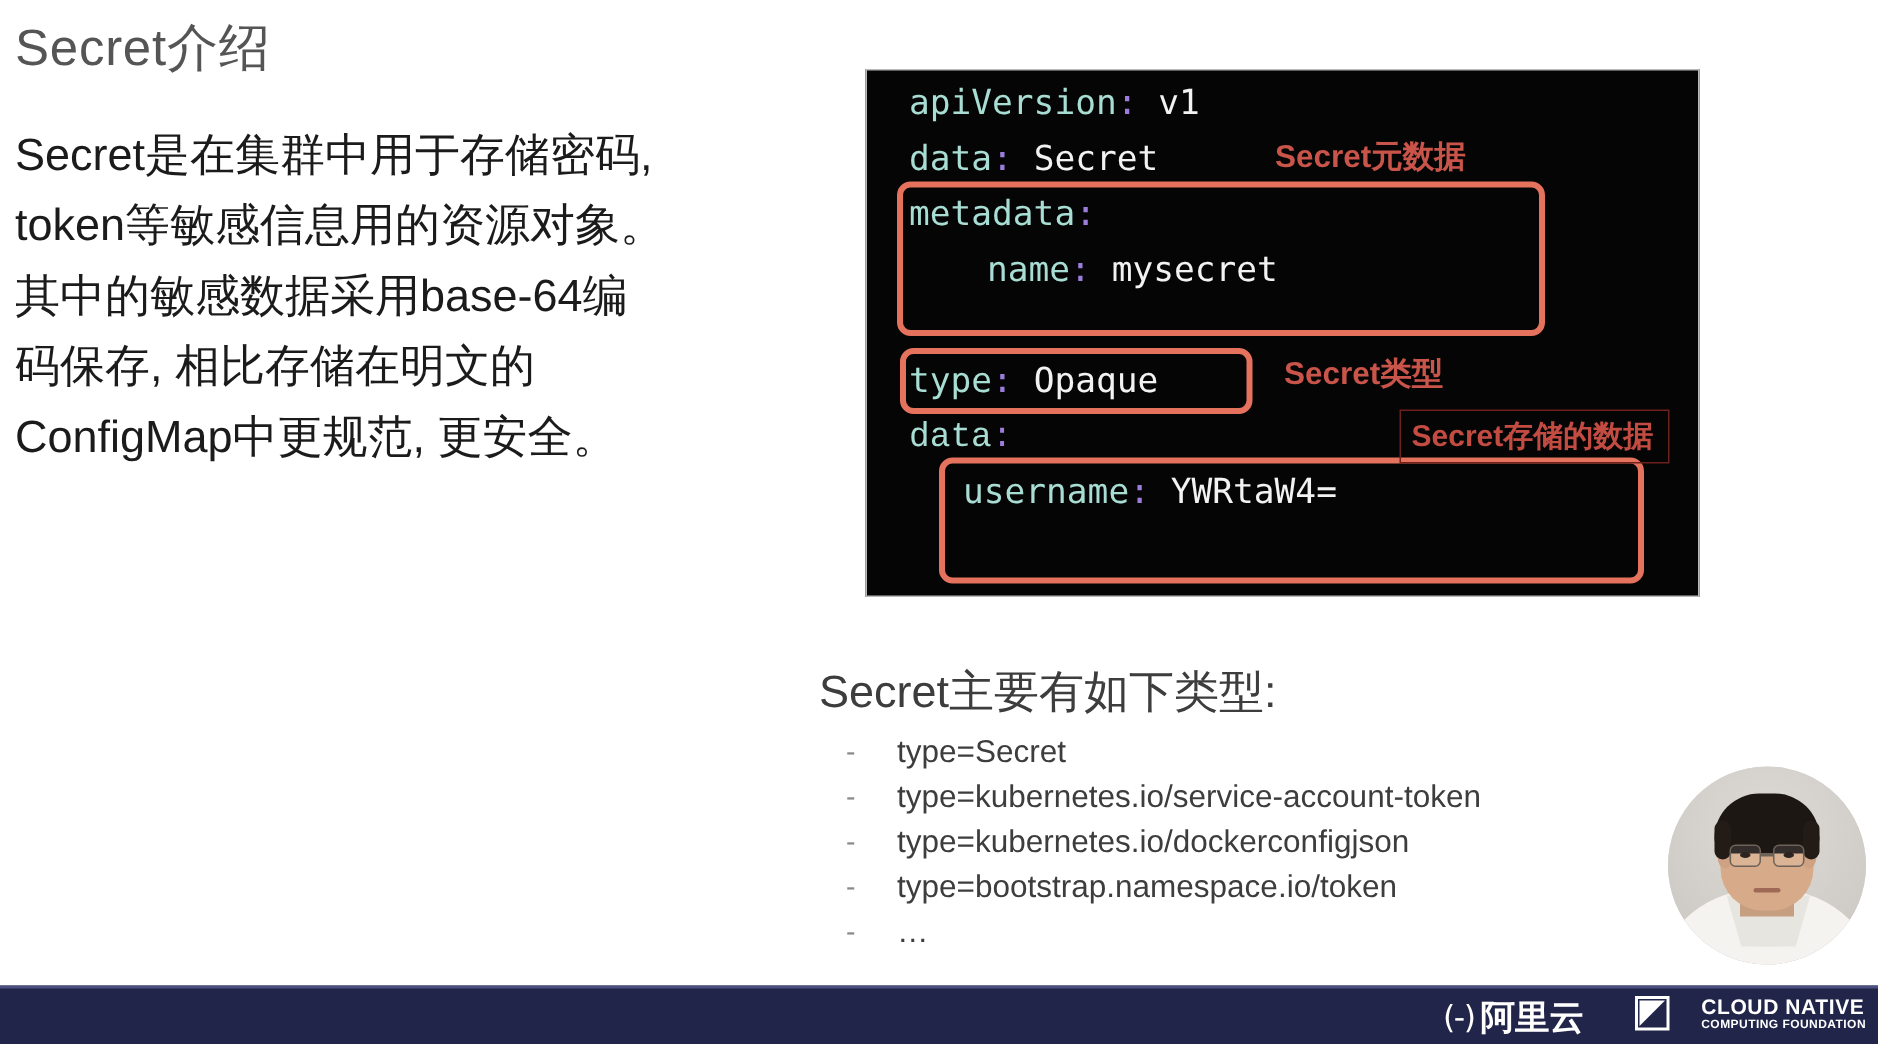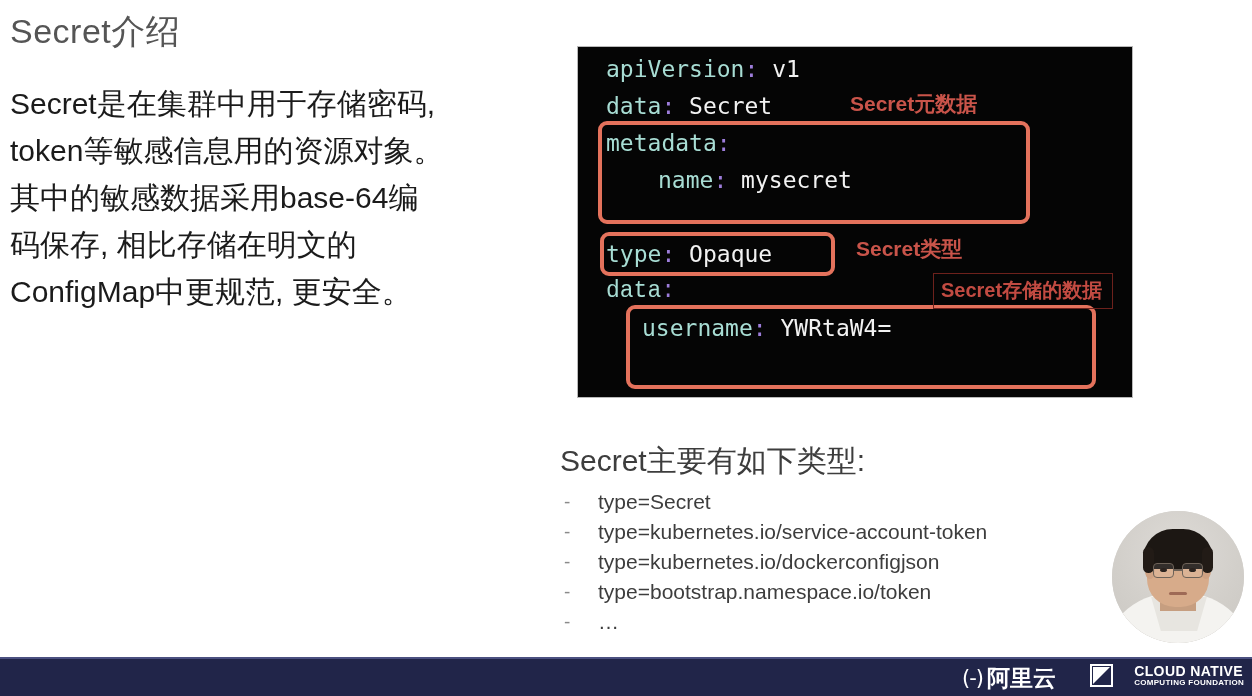--- a/index.html
+++ b/index.html
@@ -99,21 +99,21 @@
     border: 1px solid #6d211c;
     padding: 3px 10px 4px 7px;
     font-size: 20px;
     color: #c24b42;
     margin-left: 35px;
   }
 
   
   #types-heading {
     position: absolute;
-    left: 560px;
+    left: 546px;
     top: 441px;
     font-size: 30px;
     font-weight: 400;
     color: #3d3d3d;
     white-space: nowrap;
   }
   #types-list {
     position: absolute;
     left: 562px;
     top: 487px;

